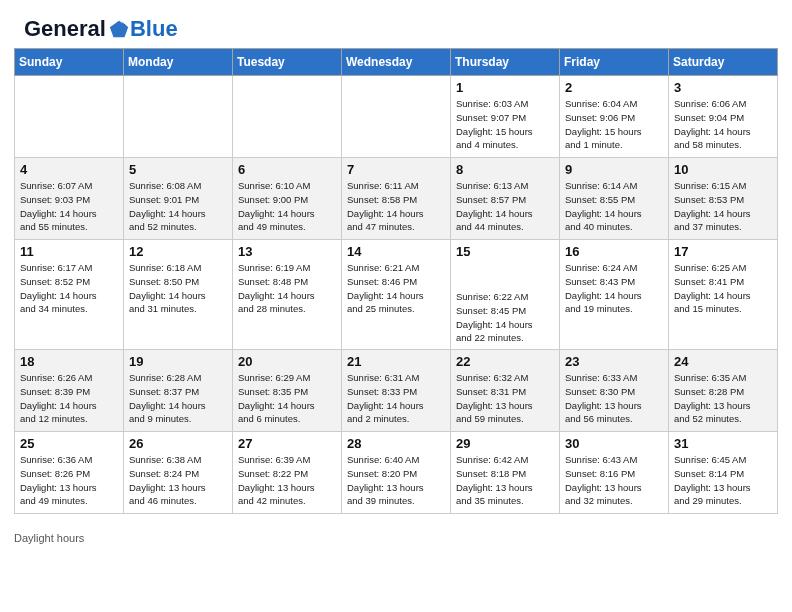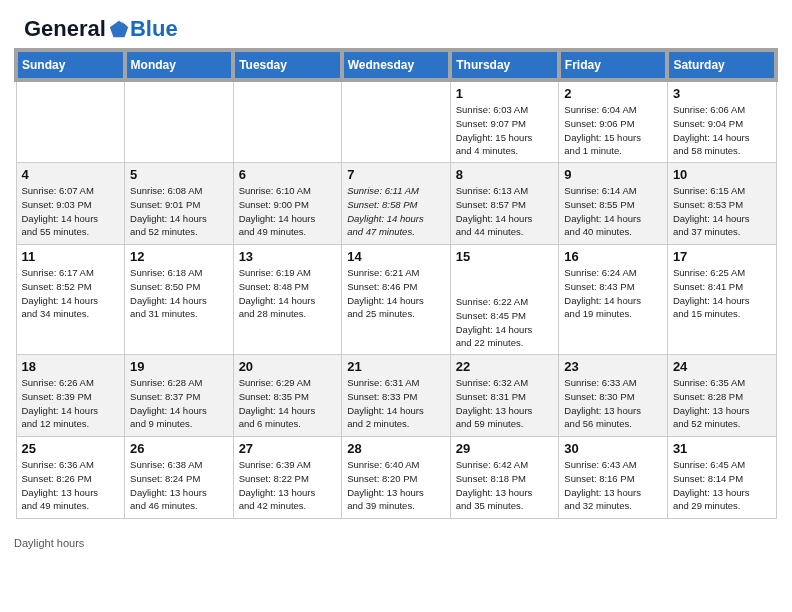--- a/index.html
+++ b/index.html
@@ -57,21 +57,21 @@
       width: 100%;
       border-collapse: collapse;
       table-layout: fixed;
     }
     thead tr th {
       background: #2c72c7;
       color: #fff;
       font-size: 12px;
       font-weight: bold;
       padding: 6px 4px;
-      border: 4px solid #a3a3a3;
+      border: 1px solid #a3a3a3;
       text-align: left;
     }
     tbody tr td {
       border: 1px solid #ccc;
       vertical-align: top;
       padding: 4px 5px;
       font-size: 10px;
       color: #222;
       background: #fff;
       height: 82px;
@@ -172,21 +172,21 @@
           </td>
           <td>
             <div class="day-num">6</div>
             <div class="day-info" style="white-space: pre-line;">Sunrise: 6:10 AM
 Sunset: 9:00 PM
 Daylight: 14 hours
 and 49 minutes.</div>
           </td>
           <td>
             <div class="day-num">7</div>
-            <div class="day-info" style="white-space: pre-line; font-style: italic;">Sunrise: 6:11 AM
+            <div class="day-info" style="white-space: pre-line;">Sunrise: 6:11 AM
 Sunset: 8:58 PM
 Daylight: 14 hours
 and 47 minutes.</div>
           </td>
           <td>
             <div class="day-num">8</div>
             <div class="day-info" style="white-space: pre-line;">Sunrise: 6:13 AM
 Sunset: 8:57 PM
 Daylight: 14 hours
 and 44 minutes.</div>

